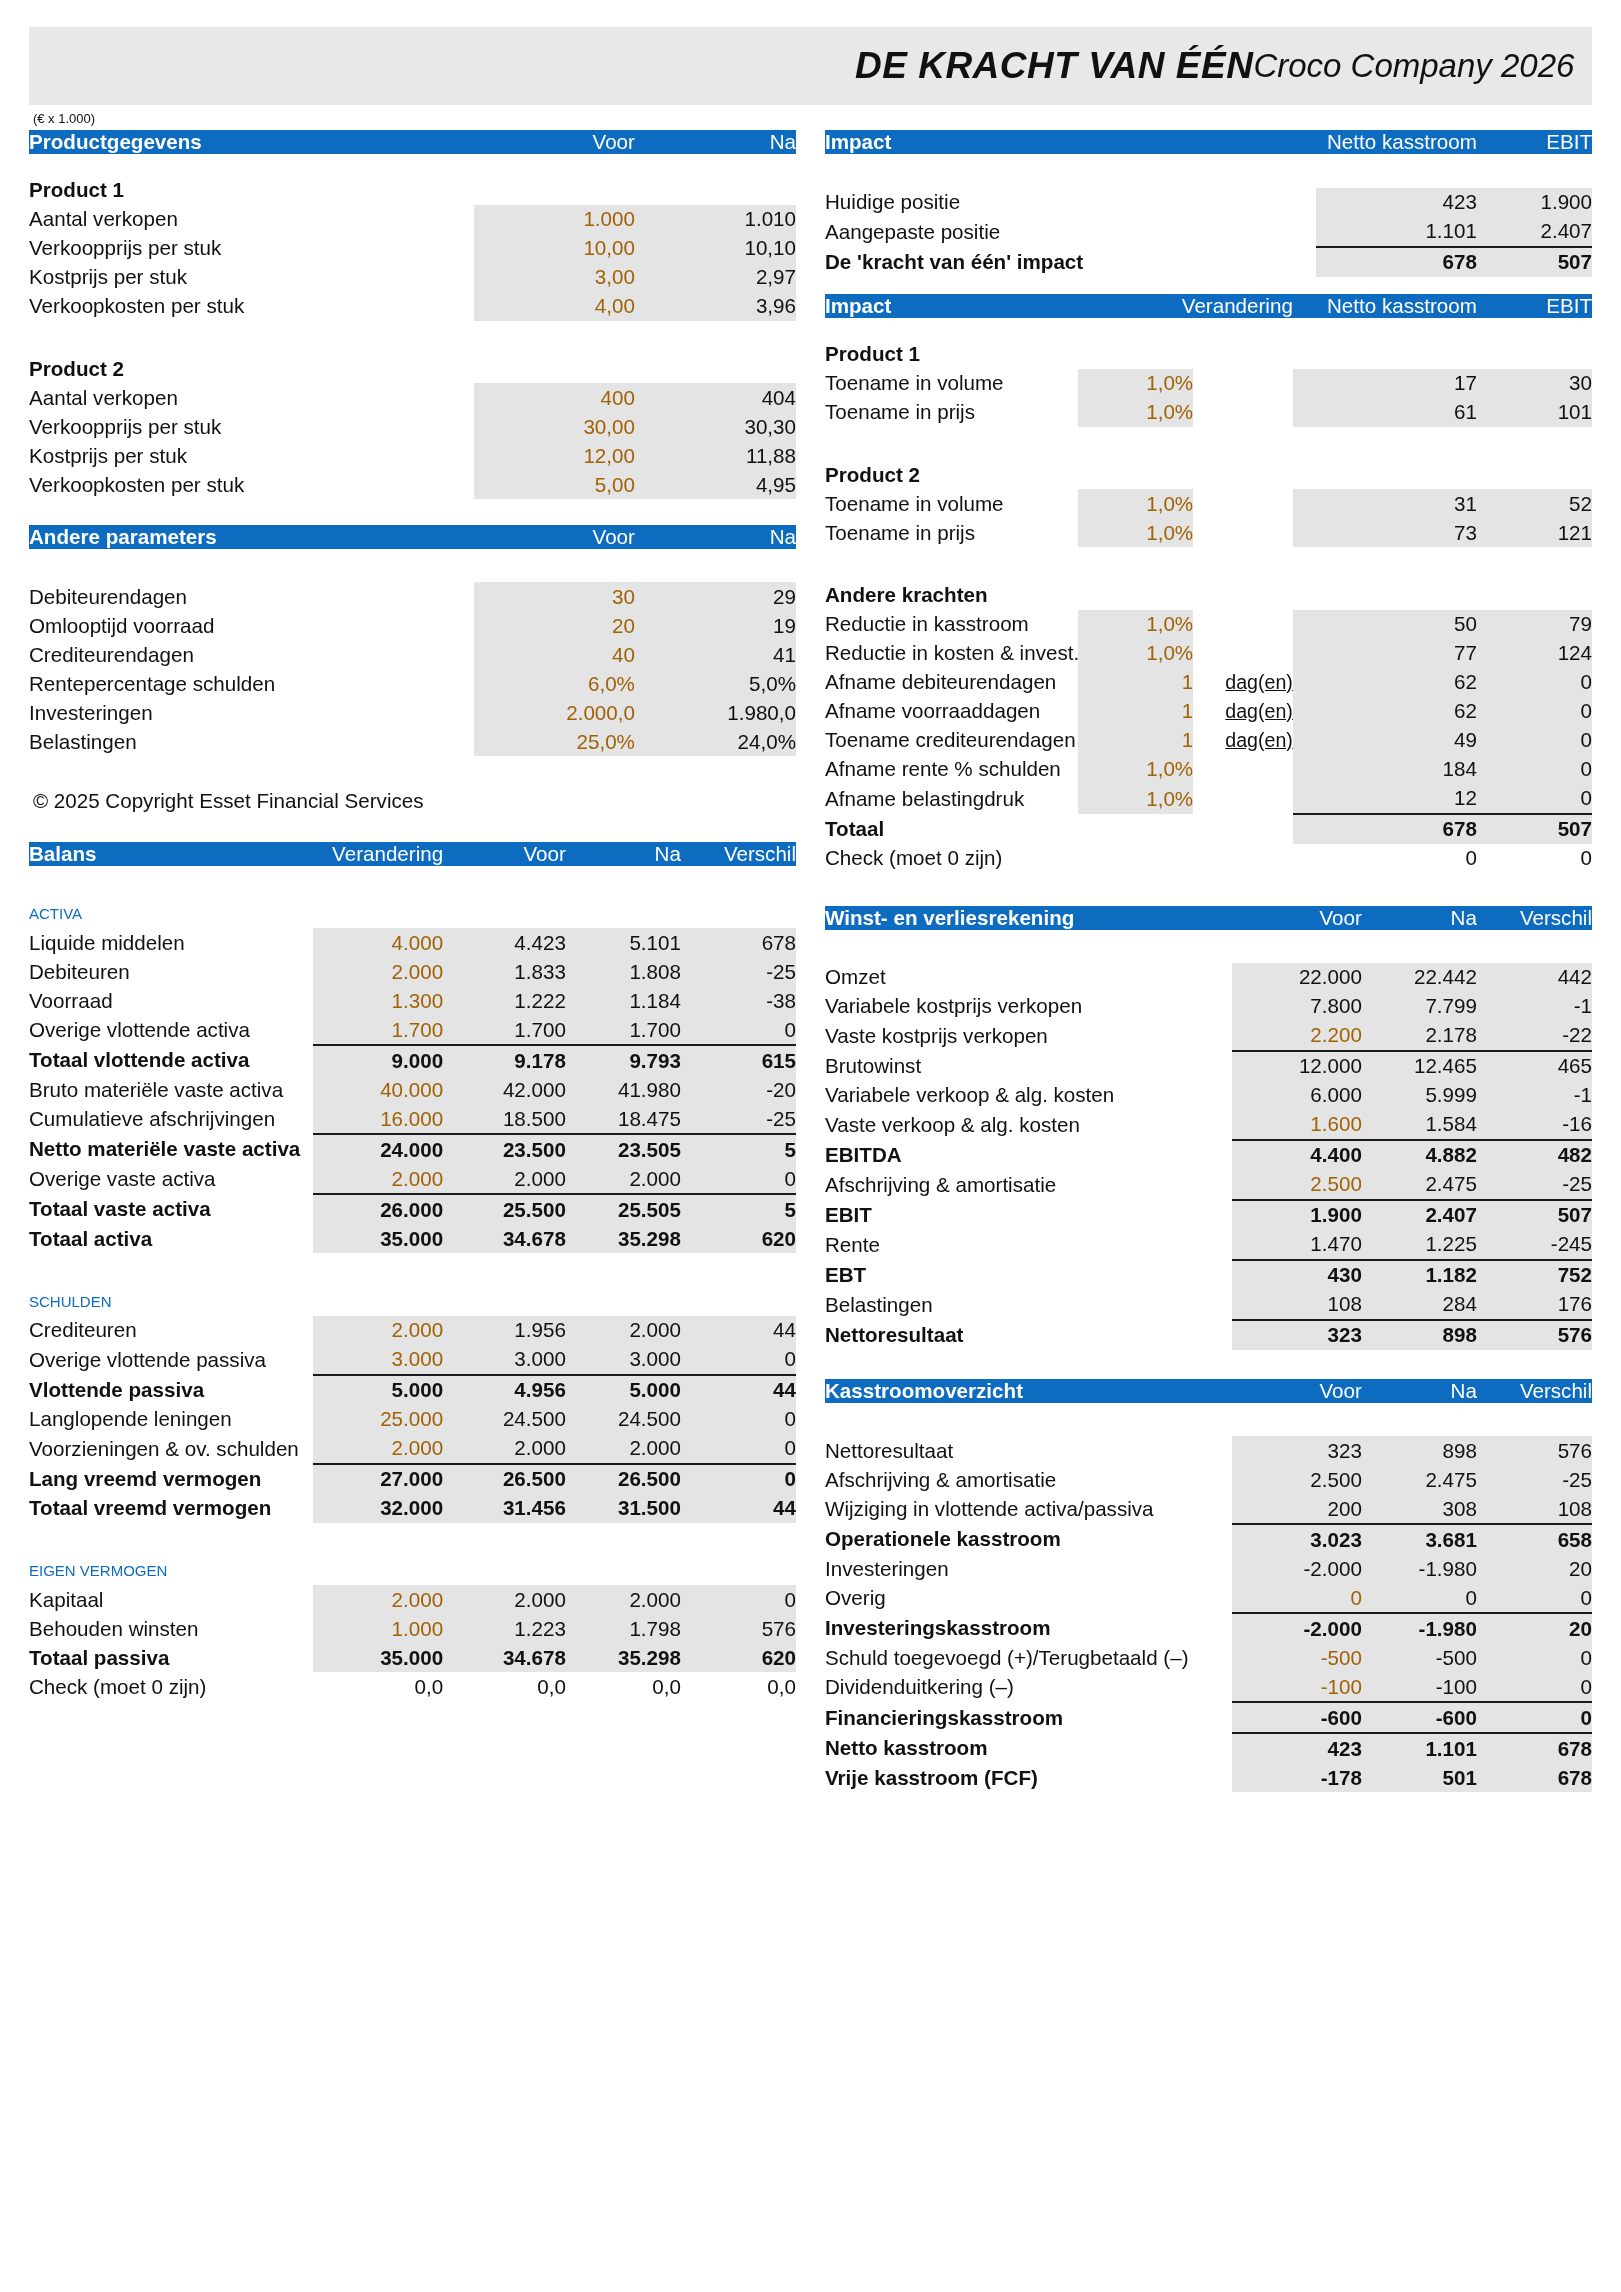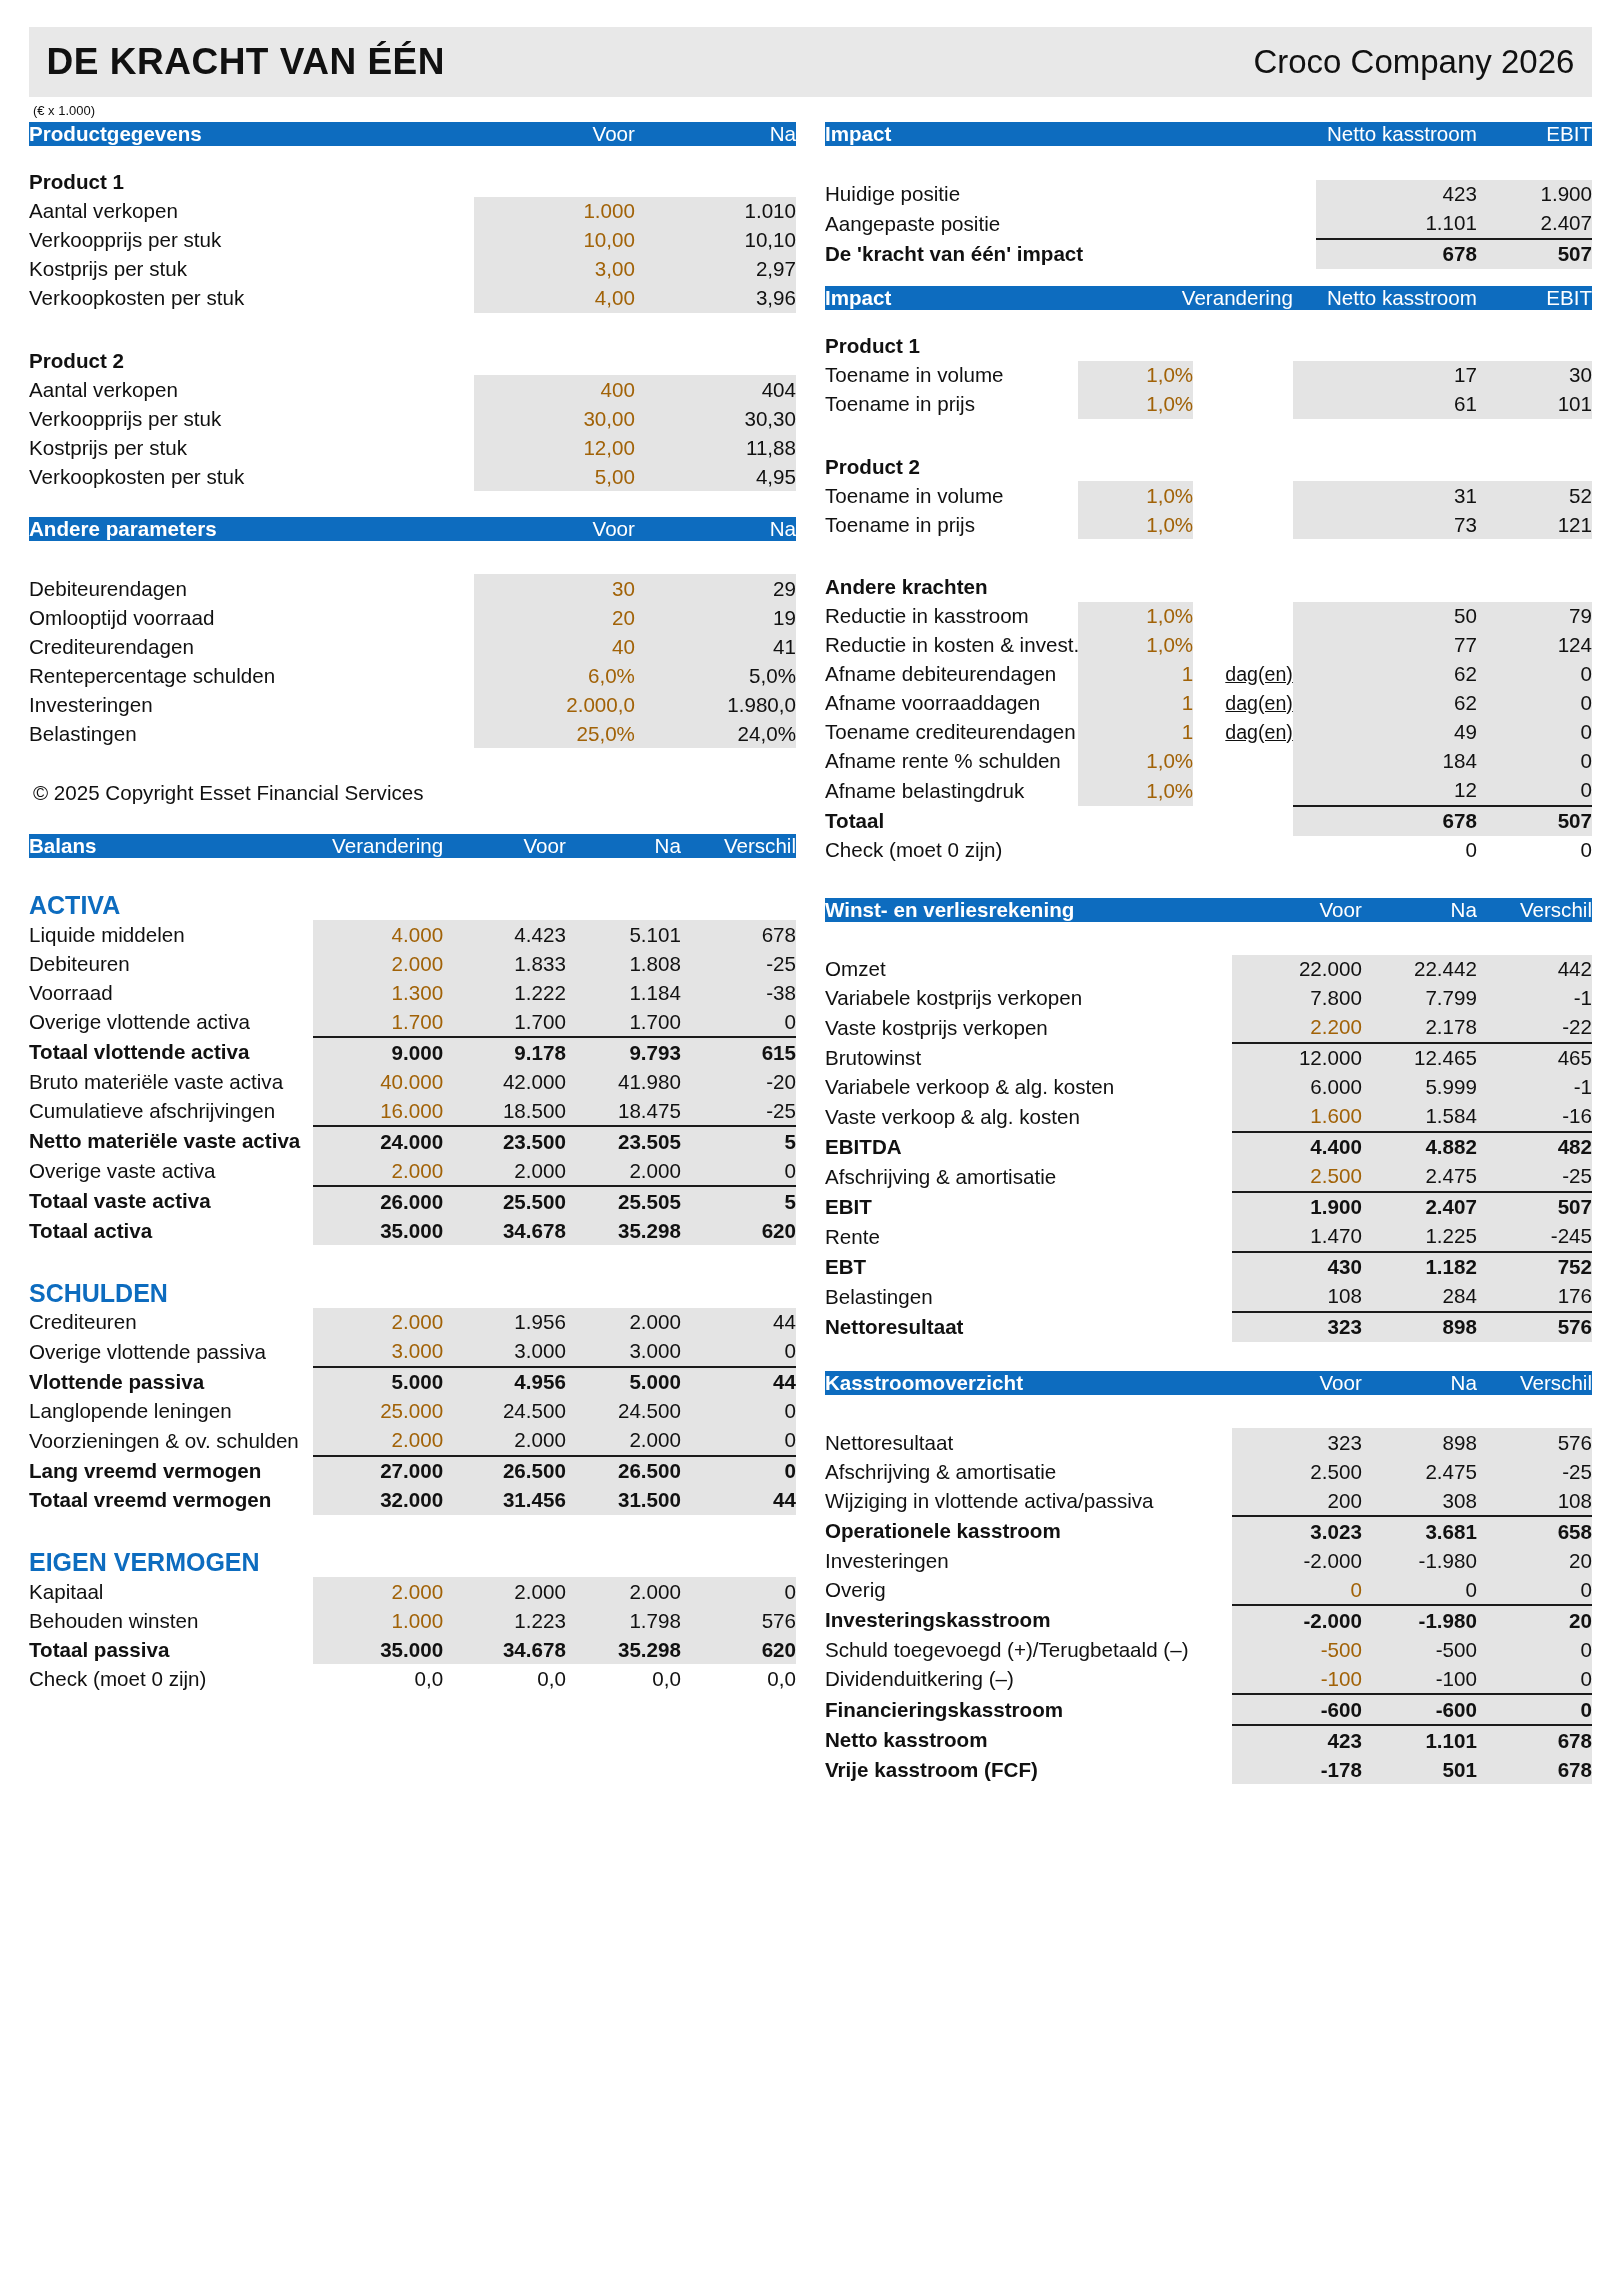--- a/index.html
+++ b/index.html
@@ -7,22 +7,22 @@
     width:1621px;height:2293px;
     background:#ffffff;
     font-family:"Liberation Sans",sans-serif;
     color:#111;
     -webkit-font-smoothing:antialiased;
   }
   .page{position:relative;width:1621px;height:2293px;box-sizing:border-box;padding:27.4px 29px 0 29px;}
 
   
   .titlebar{
-    display:flex;align-items:center;justify-content:space-between;
-    background:#e8e8e8;height:70px;padding:0 17.6px;box-sizing:border-box;
+    display:flex;align-items:center;justify-content:flex-end;
+    background:#e8e8e8;height:78px;padding:0 17.6px;box-sizing:border-box;font-style:italic;
   }
   .title-left{font-size:37px;font-weight:bold;letter-spacing:0.5px;}
   .title-right{font-size:33px;font-weight:normal;}
   .units{font-size:13px;margin:5.9px 0 3.9px 3.9px;}
 
   
   .cols{display:flex;gap:29px;}
   .col{flex:1 1 0;min-width:0;}
 
   
@@ -33,21 +33,21 @@
     height:16px;vertical-align:middle;padding:0 8.8px;
   }
   .bandhead td.num{font-weight:normal;text-align:right;}
   tr.row td{height:29px;vertical-align:middle;}
   td.lbl{padding-left:3.9px;white-space:nowrap;overflow:hidden;}
   td.num{text-align:right;padding-right:8.8px;white-space:nowrap;}
   td.unit{text-align:right;padding-left:6.9px;white-space:nowrap;font-size:19.6px;text-decoration:underline;}
   .shade{background:#e4e4e4;}
   .inp{color:#a16207;}
   .b{font-weight:bold;}
-  .sec{font-weight:bold;color:#0d6cbf;font-size:25px;}
+  .sec{font-weight:normal;color:#0d6cbf;font-size:15px;}
   .secblk{font-weight:bold;}
   .topline{border-top:2.5px solid #1a1a1a;}
   .spacer td{height:21.6px;}
   .spacer-s td{height:11.8px;}
   .copyright{font-size:20.6px;margin:33px 0 0 3.9px;}
   .gapblock{height:25.5px;}
 </style>
 </head>
 <body>
 

